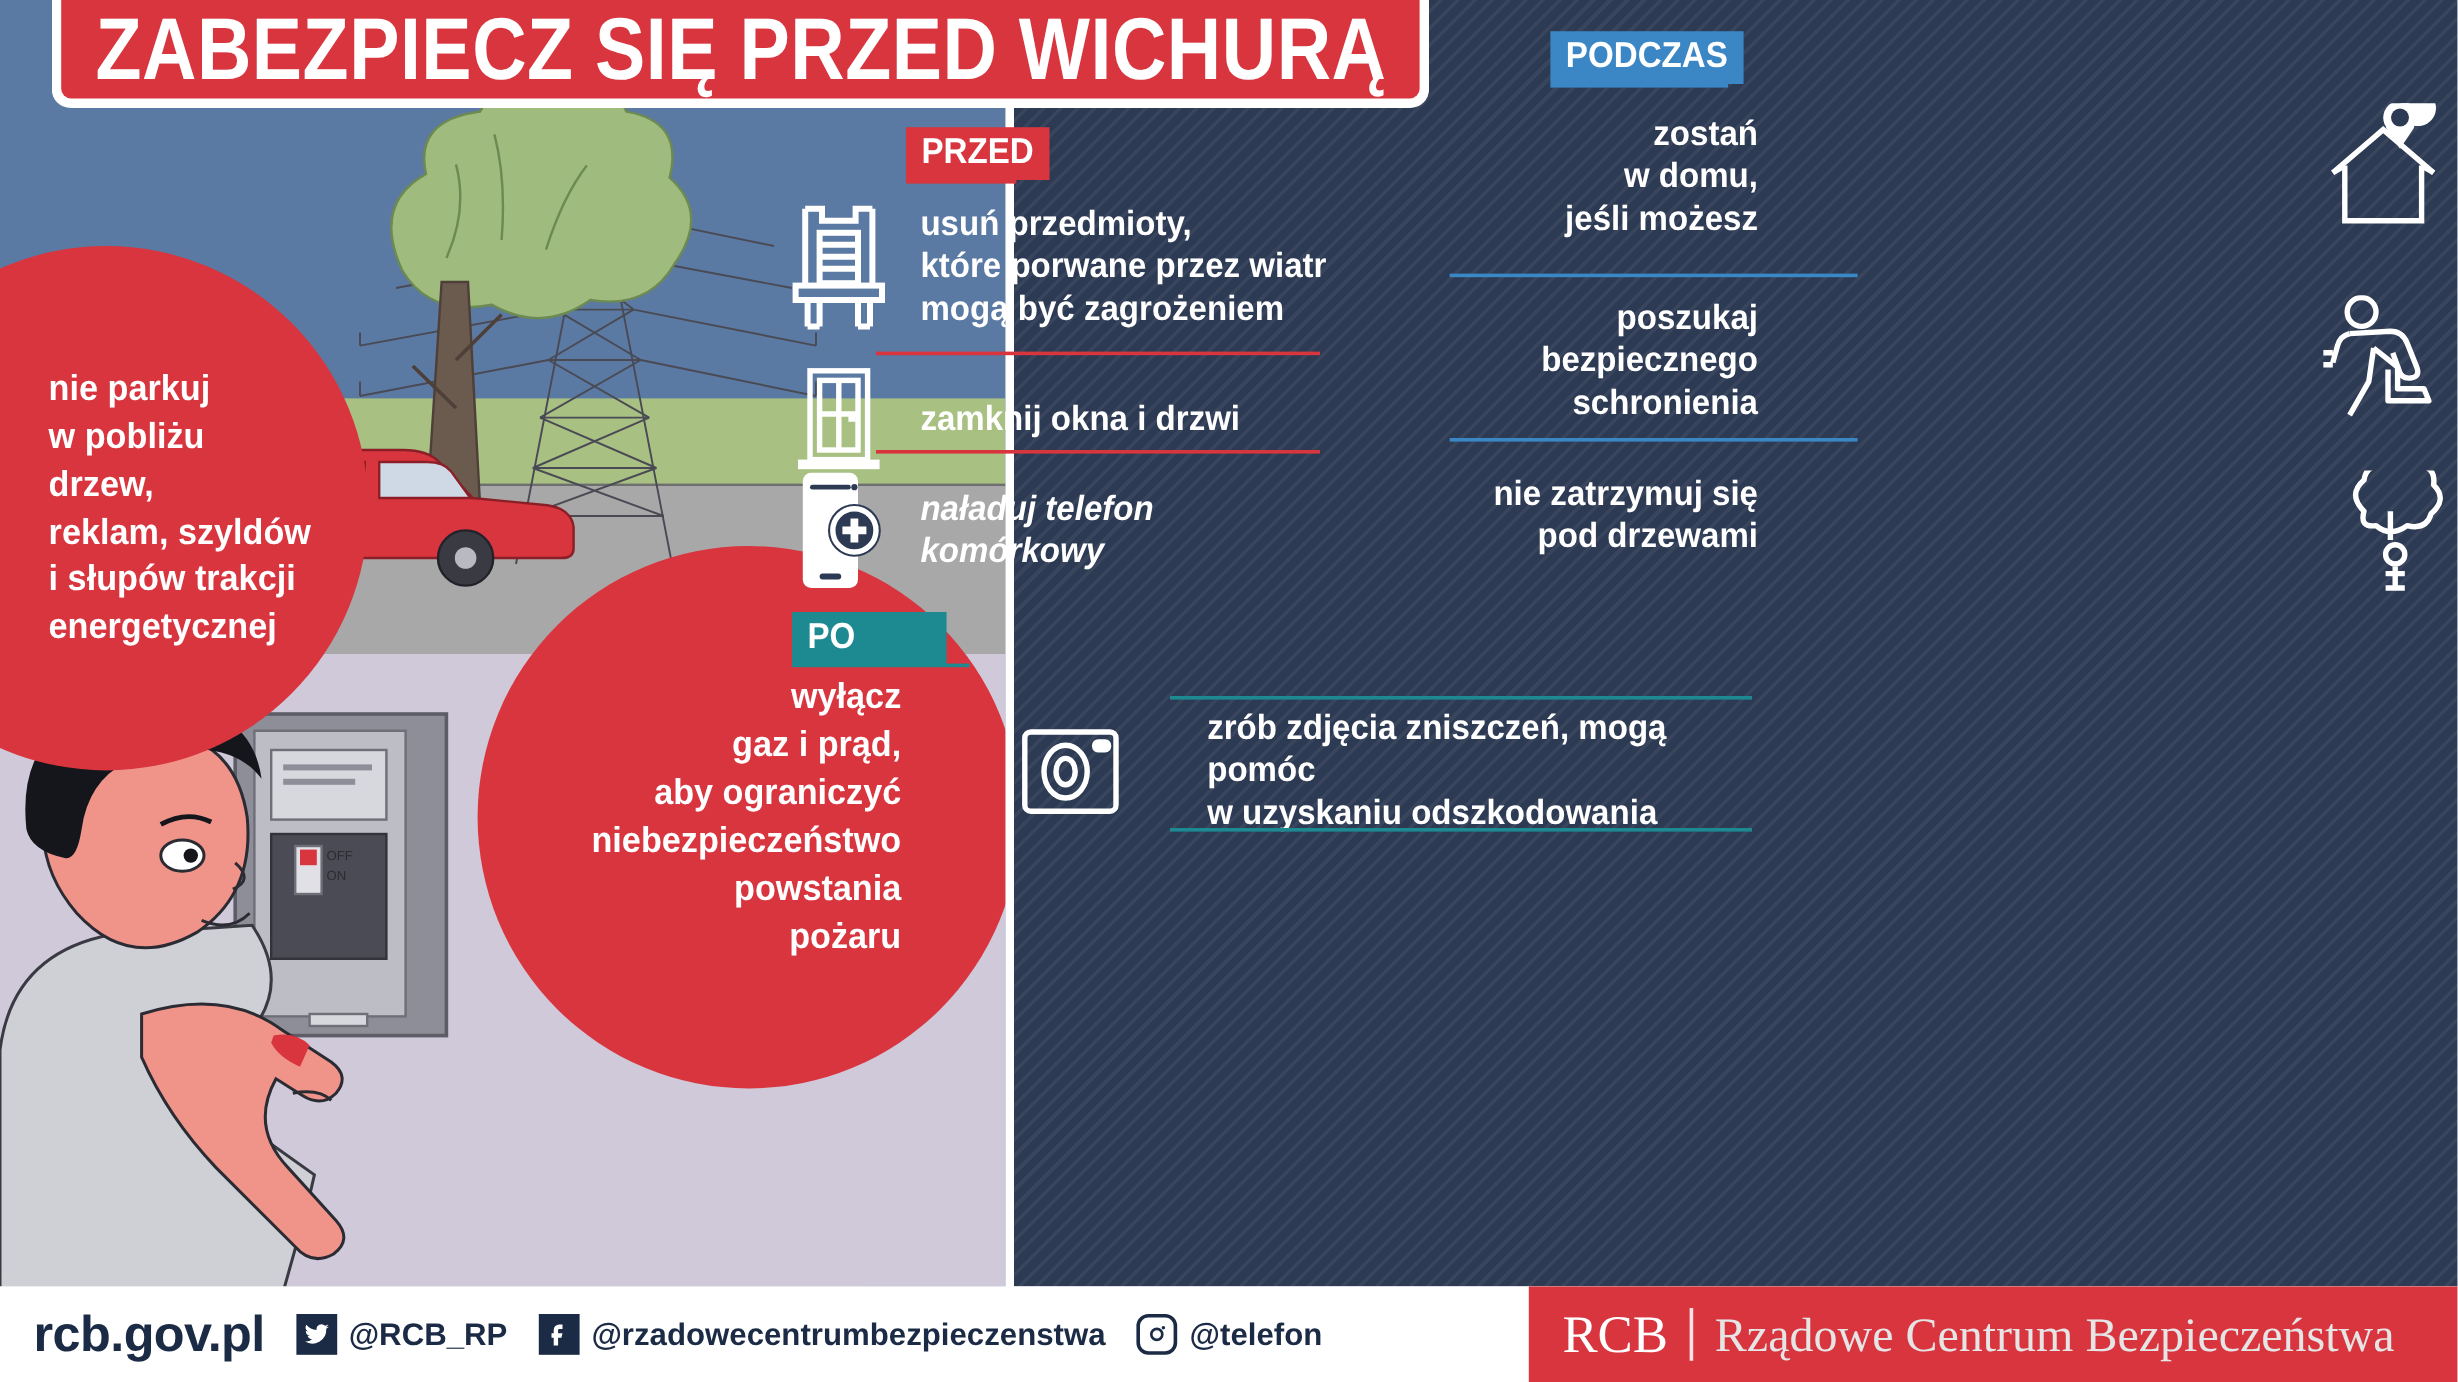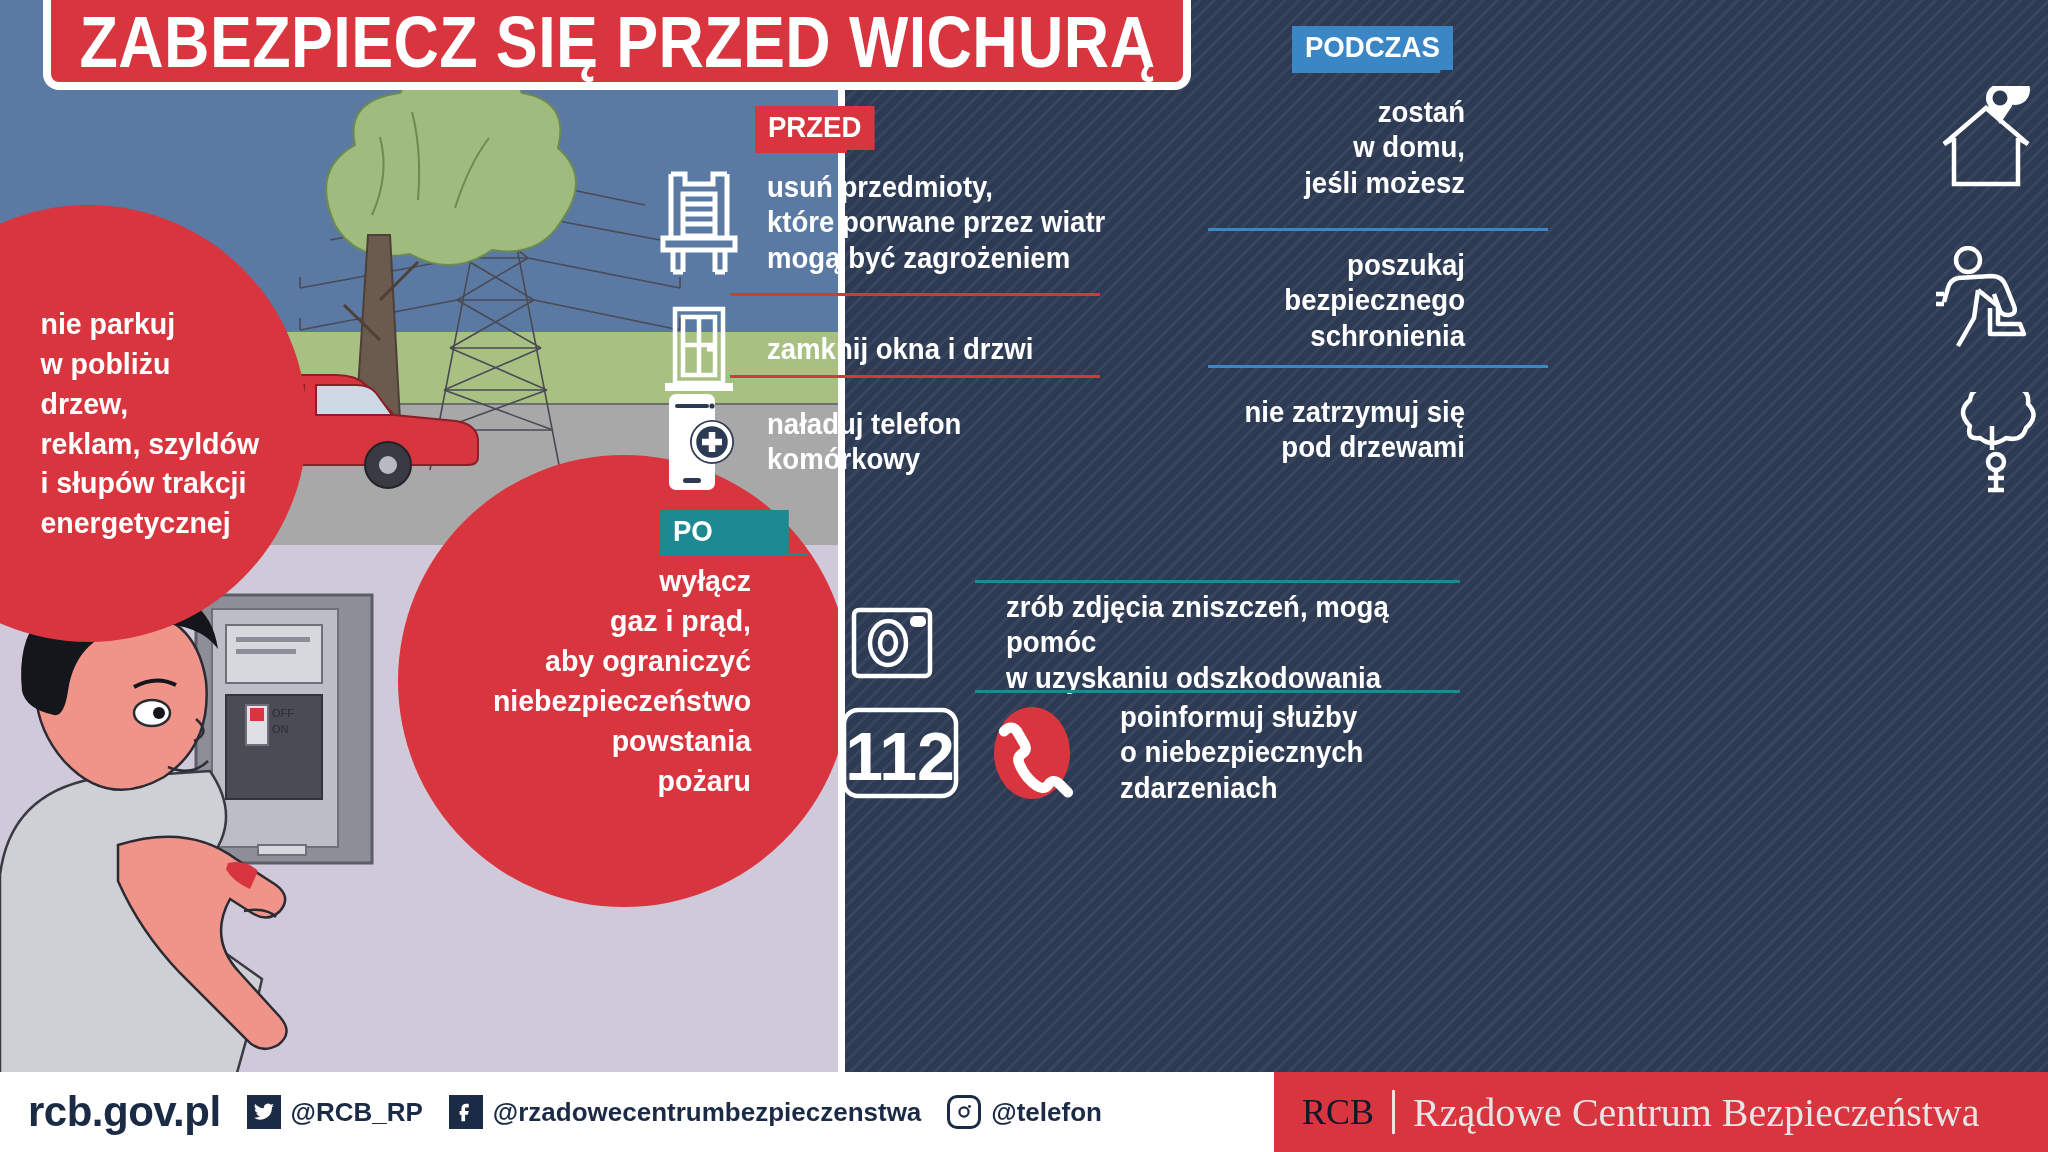--- a/index.html
+++ b/index.html
@@ -64,21 +64,21 @@
     color: #ffffff; font-size: 29px; font-weight: bold; line-height: 1.22;
     font-family: "Liberation Sans Narrow", "Liberation Sans", sans-serif;
     transform: scaleX(0.95); transform-origin: left center;
   }
   .row-right .txt { text-align: right; transform-origin: right center; }
   .divider { position: absolute; height: 3px; }
 
   
   #p-row1 { left: 655px; top: 168px; width: 470px; }
   #p-row2 { left: 655px; top: 305px; width: 470px; }
-  #p-row3 { left: 655px; top: 390px; width: 470px; }
+  #p-row3 { left: 655px; top: 390px; width: 470px; font-style: italic; }
   #p-div1 { left: 730px; top: 293px; width: 370px; background:#d8353f; }
   #p-div2 { left: 730px; top: 375px; width: 370px; background:#d8353f; }
 
   
   #d-row1 { left: 1210px; top: 95px;  width: 255px; }
   #d-row2 { left: 1210px; top: 248px; width: 255px; }
   #d-row3 { left: 1210px; top: 395px; width: 255px; }
   #d-div1 { left: 1208px; top: 228px; width: 340px; background:#3b86c4; }
   #d-div2 { left: 1208px; top: 365px; width: 340px; background:#3b86c4; }
   .d-icon { position: absolute; }
@@ -106,21 +106,21 @@
   #footer { position: absolute; left: 0; top: 1072px; width: 2048px; height: 80px; background: #ffffff; display: flex; gap: 27px; }
   #footer-left { flex: 0 0 1247px; display: flex; align-items: center; padding-left: 28px; }
   #footer-right { flex: 1 1 auto; background: #d8353f; display: flex; align-items: center; padding-left: 28px; }
   #fl-site { color: #1b2a45; font-size: 42px; font-weight: bold; letter-spacing:-0.5px;
              font-family: "Liberation Sans", sans-serif; }
   .social { display: flex; align-items: center; margin-left: 26px; }
   .social .handle { color: #1b2a45; font-size: 26px; font-weight: bold; margin-left: 10px;
                     font-family: "Liberation Sans", sans-serif; }
   .sq { width: 34px; height: 34px; background: #1b2a45; display:flex; align-items:center; justify-content:center; }
   .sq.outline { background: transparent; border: 3px solid #1b2a45; border-radius: 10px; }
-  #rcb-mark { color: #0f172a; font-size: 36px; font-family: "Liberation Serif", serif; padding-right: 18px; }
+  #rcb-mark { color: #ffffff; font-size: 44px; font-family: "Liberation Serif", serif; padding-right: 18px; }
   #rcb-bar { width: 3px; height: 44px; background: #ffffff; opacity: .85; margin-right: 18px; }
   #rcb-name { color: #e5e5e5; font-size: 40px; font-family: "Liberation Serif", serif; }
 </style>
 </head>
 <body>
 
 <div id="root">
 
   <div id="left-panel">
     <div id="sky"></div>
@@ -352,37 +352,20 @@
           <ellipse cx="48" cy="41" rx="8" ry="11"></ellipse>
           <rect x="70" y="14" width="16" height="11" rx="5" fill="#fff" stroke="none"></rect>
         </g>
       </svg>
     </div>
     <div class="txt" style="white-space:pre-line; margin-left:46px">zrób zdjęcia zniszczeń, mogą pomóc
 w uzyskaniu odszkodowania</div>
   </div>
   <div class="divider" id="o-div2"></div>
 
-  <div class="row" id="o-row3">
-    <div class="icon" style="margin-right:10px">
-      <svg width="130" height="98" viewBox="0 0 130 98">
-        <rect x="4" y="6" width="112" height="86" rx="14" fill="none" stroke="#fff" stroke-width="4.5"></rect>
-        <text x="60" y="76" text-anchor="middle" font-family="Liberation Sans, sans-serif" font-size="68" font-weight="bold" fill="#fff">112</text>
-      </svg>
-    </div>
-    <div class="icon">
-      <svg width="104" height="104" viewBox="0 0 104 104">
-        <ellipse cx="52" cy="52" rx="38" ry="46" fill="#d8353f"></ellipse>
-        <path d="M34 28 q8 -8 14 0 l8 14 q3 6 -3 10 q-6 4 -2 12 q6 14 18 22 q8 5 12 -1
-                 q5 -7 11 -2 l10 10" fill="none" stroke="#fff" stroke-width="11" stroke-linecap="round" transform="translate(-8,4) scale(0.94)"></path>
-      </svg>
-    </div>
-    <div class="txt" style="white-space:pre-line; margin-left:36px">poinformuj służby
-o niebezpiecznych zdarzeniach</div>
-  </div>
 
   <div id="title-wrap">
     <div id="title-text">ZABEZPIECZ SIĘ PRZED WICHURĄ</div>
   </div>
 
   <div id="footer">
     <div id="footer-left">
       <div id="fl-site">rcb.gov.pl</div>
 
       <div class="social">

